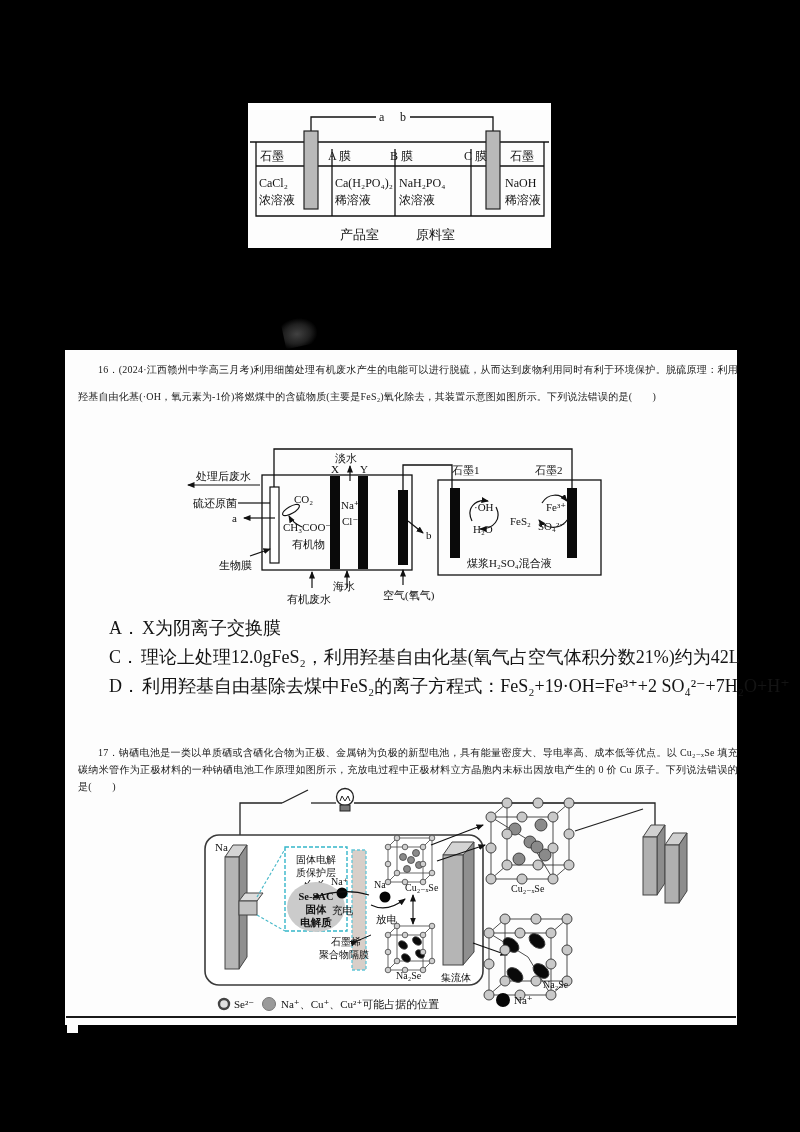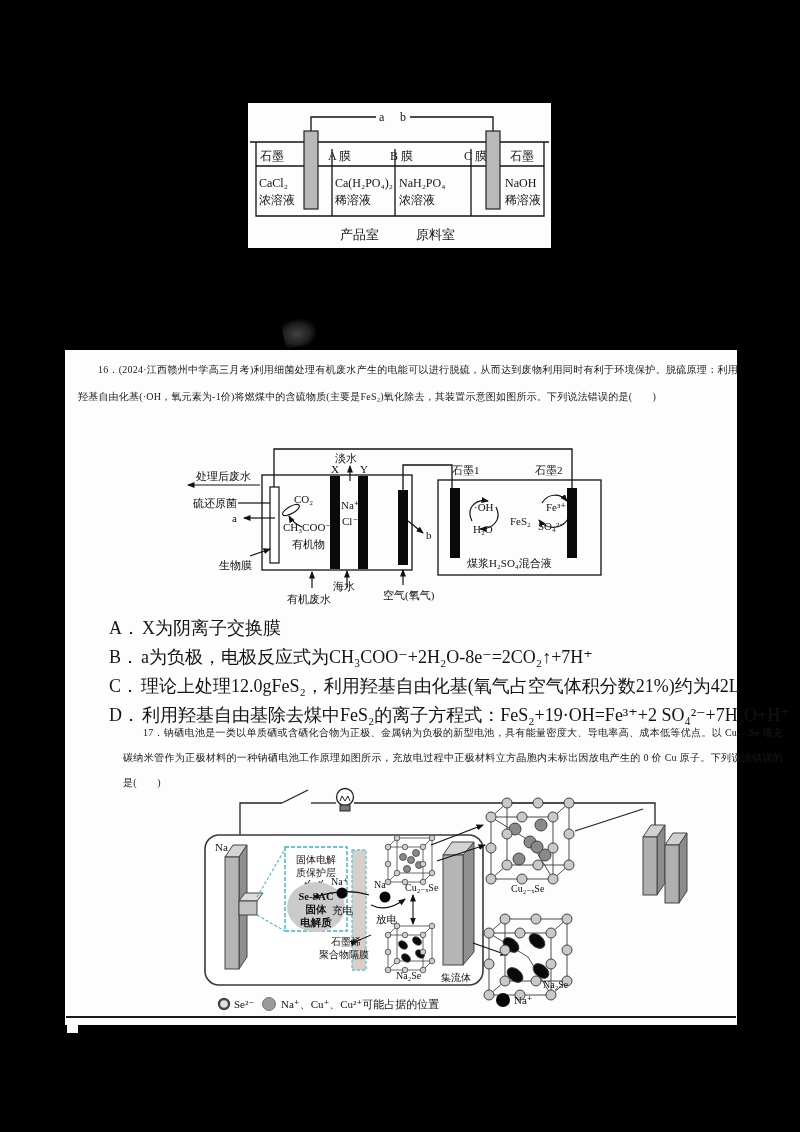--- a/index.html
+++ b/index.html
@@ -4,21 +4,21 @@
 <style>
   * { margin:0; padding:0; box-sizing:border-box; }
   html,body { width:800px; height:1132px; }
   body { position:relative; background:#000; font-family:"Liberation Serif","DejaVu Serif",serif; color:#141414; overflow:hidden; }
   .paper { position:absolute; background:#fdfdfd; }
   #paper-top  { left:248px; top:103px; width:303px; height:145px; }
   #paper-main { left:65px;  top:350px; width:672px; height:675px; }
   .stem { position:absolute; left:78px; width:660px; font-size:10px; line-height:27px;
           text-align:justify; text-indent:2em; letter-spacing:.2px; color:#1a1a1a; }
   #q16-stem { top:356px; }
-  #q17-stem { top:720px; line-height:25px;margin-left:45px; }
+  #q17-stem { top:744px; line-height:17px; }
   #q16-options { position:absolute; left:109px; top:614px; width:640px; font-size:18px; }
   .option { height:29px; line-height:29px; white-space:nowrap; }
   .option .opt-label { margin-right:2px; }
   svg.diagram { position:absolute; overflow:visible; }
   svg text { font-family:"Liberation Serif","DejaVu Serif",serif; fill:#111; }
   .smudge { position:absolute; left:283px; top:318px; width:34px; height:28px; opacity:.85;
             background:radial-gradient(ellipse at 40% 55%, #4d4d4d 0%, #262626 45%, rgba(0,0,0,0) 72%);
             transform:rotate(-12deg); }
   .bottom-rule { position:absolute; left:66px; top:1016px; width:670px; height:2px; background:#191919; }
   .scan-tab { position:absolute; left:67px; top:1024px; width:11px; height:9px; background:#fdfdfd; }
@@ -129,23 +129,20 @@
     <text x="330" y="82">FeS₂</text>
     <text x="366" y="68">Fe³⁺</text>
     <text x="358" y="87">SO₄²⁻</text>
     <text x="287" y="124">煤浆H₂SO₄混合液</text>
   </g>
 </svg>
 
 <div id="q16-options">
   <div class="option">
     <span class="opt-label">A．</span><span>X为阴离子交换膜</span>
-  </div>
-  <div class="option">
-    <span class="opt-label">B．</span><span>a为负极，电极反应式为CH₃COO⁻+2H₂O-8e⁻=2CO₂↑+7H⁺</span>
   </div>
   <div class="option">
     <span class="opt-label">C．</span><span>理论上处理12.0gFeS₂，利用羟基自由化基(氧气占空气体积分数21%)约为42L</span>
   </div>
   <div class="option">
     <span class="opt-label">D．</span><span>利用羟基自由基除去煤中FeS₂的离子方程式：FeS₂+19·OH=Fe³⁺+2 SO₄²⁻+7H₂O+H⁺</span>
   </div>
 </div>
 
 <p class="stem" id="q17-stem">17．钠硒电池是一类以单质硒或含硒化合物为正极、金属钠为负极的新型电池，具有能量密度大、导电率高、成本低等优点。以 Cu₂₋ₓSe 填充碳纳米管作为正极材料的一种钠硒电池工作原理如图所示，充放电过程中正极材料立方晶胞内未标出因放电产生的 0 价 Cu 原子。下列说法错误的是(　　)</p>

